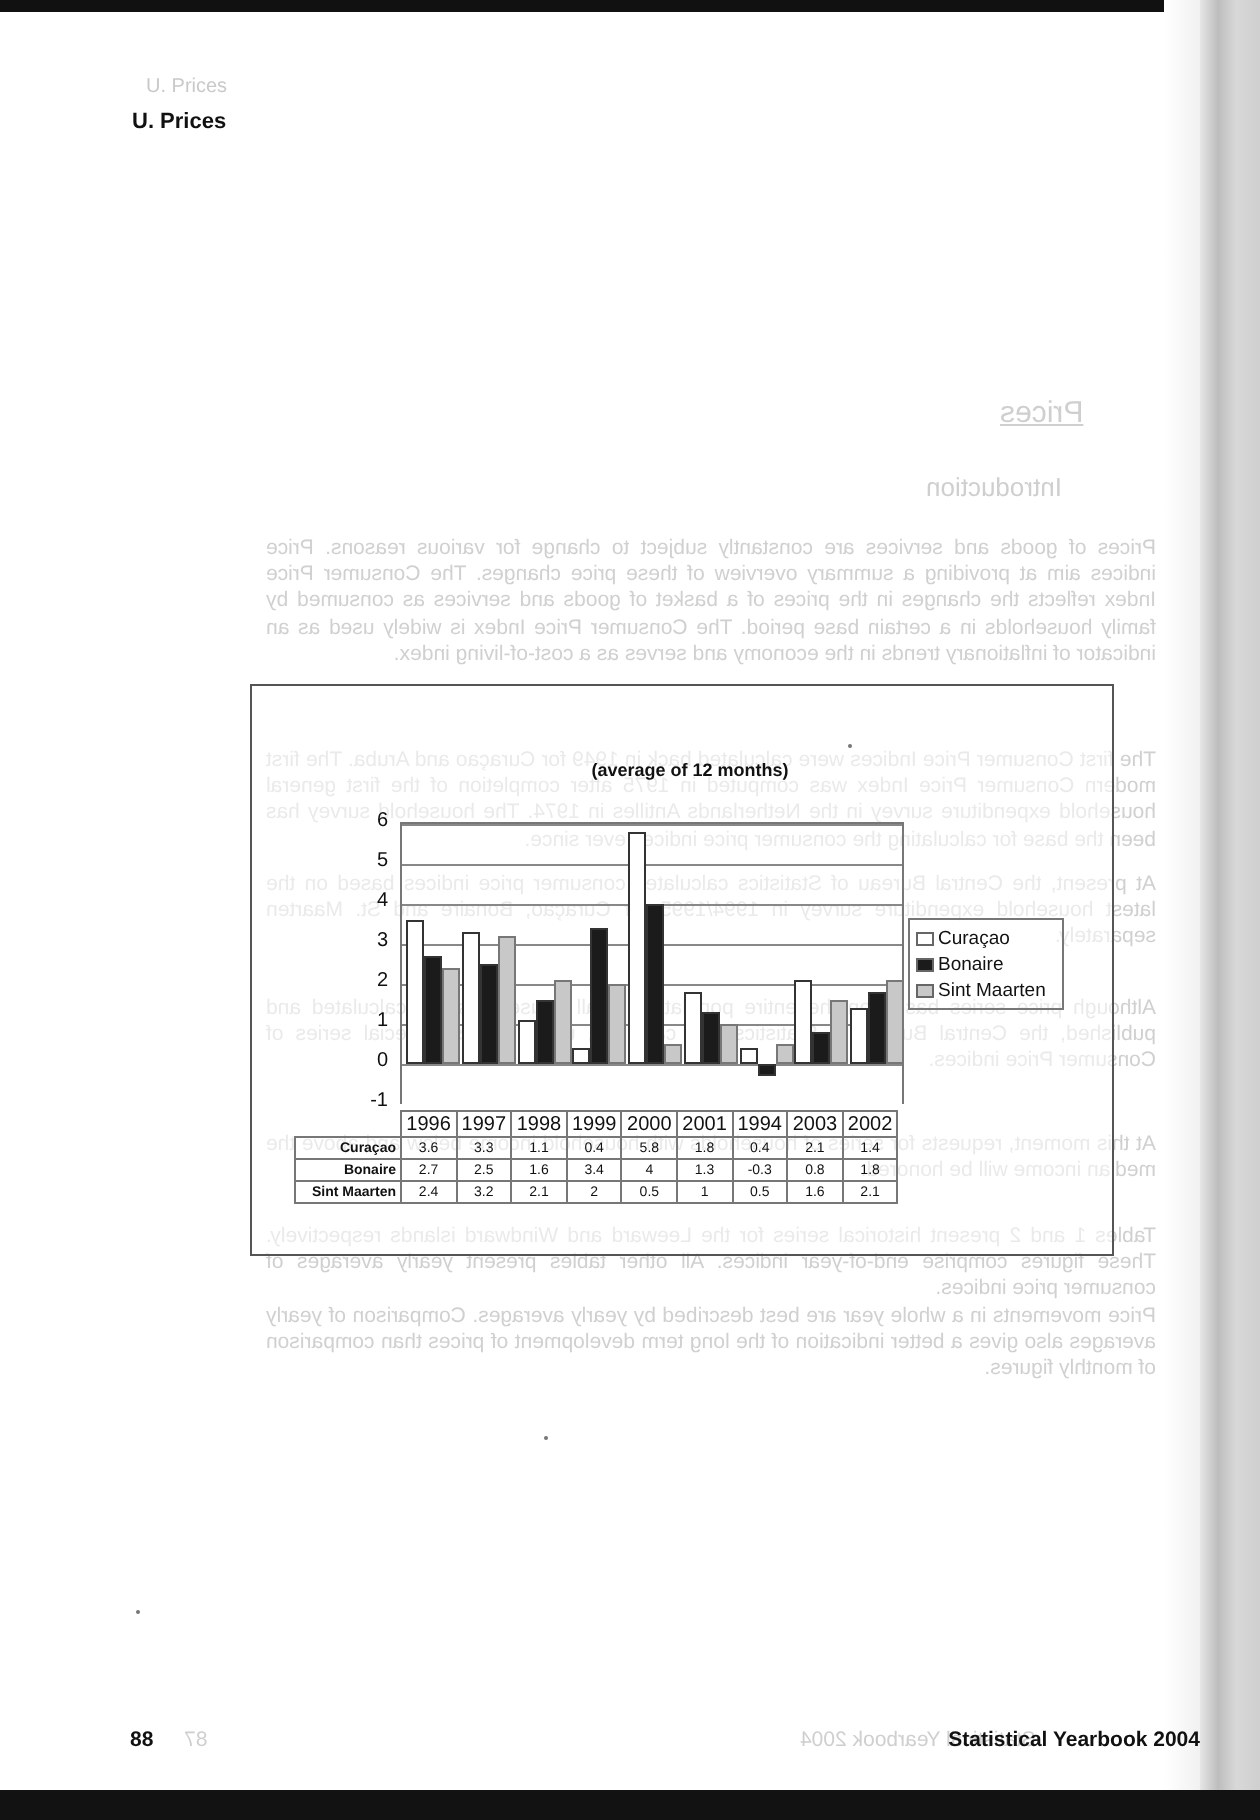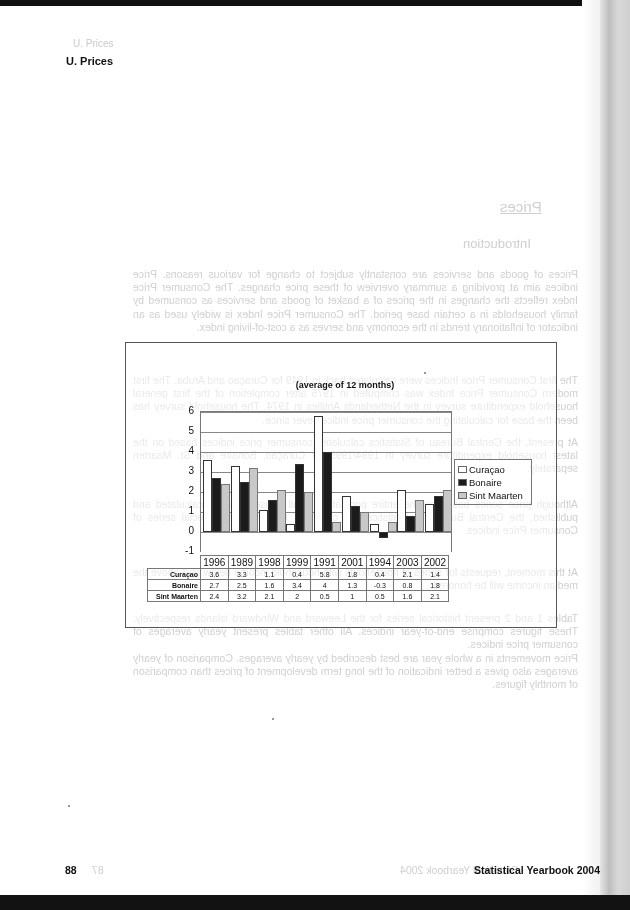--- a/index.html
+++ b/index.html
@@ -124,24 +124,24 @@
       <span class="swatch" style="background:#c8c8c8;"></span>
       <span>Sint Maarten</span>
     </div>
   </div>
 
   <table class="dt">
     <tbody>
         <tr class="years">
       <td class="lab blank"></td>
       <td class="yr">1996</td>
-      <td class="yr">1989</td>
+      <td class="yr">1997</td>
       <td class="yr">1998</td>
       <td class="yr">1999</td>
-      <td class="yr">1991</td>
+      <td class="yr">2000</td>
       <td class="yr">2001</td>
       <td class="yr">1994</td>
       <td class="yr">2003</td>
       <td class="yr">2002</td>
     </tr>
     <tr>
       <td class="lab">Curaçao</td>
       <td>3.6</td>
       <td>3.3</td>
       <td>1.1</td>

